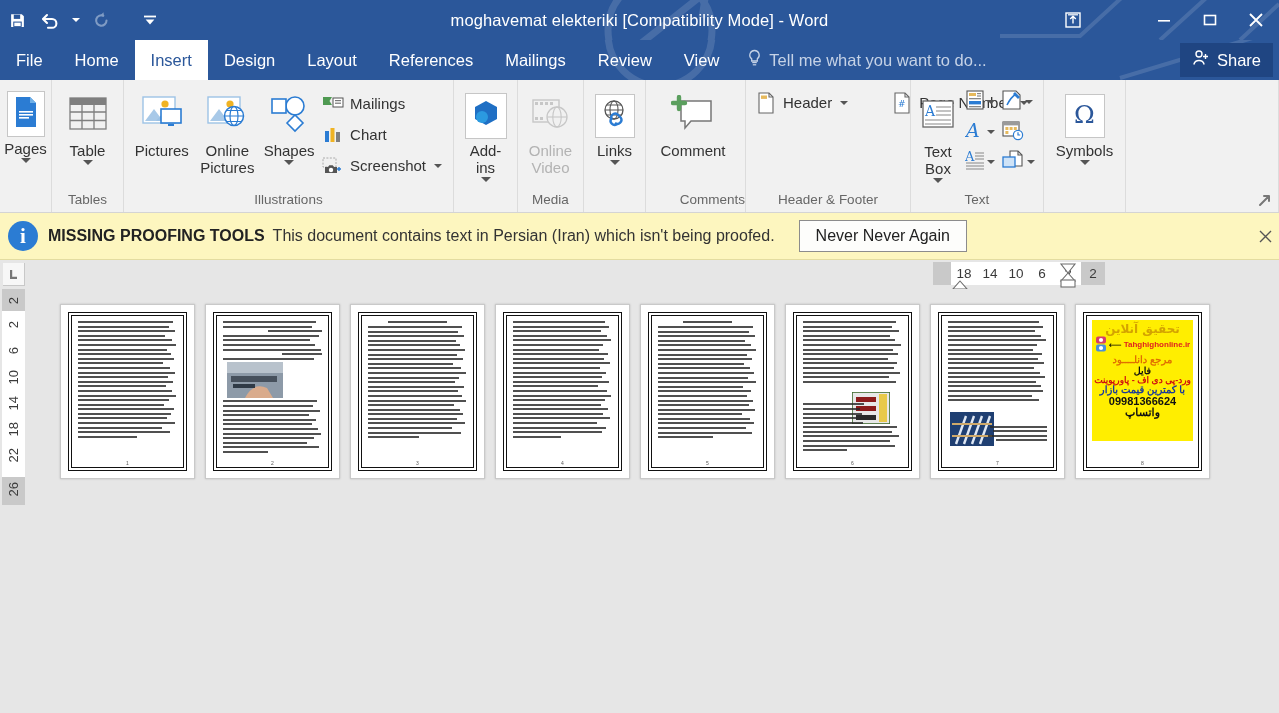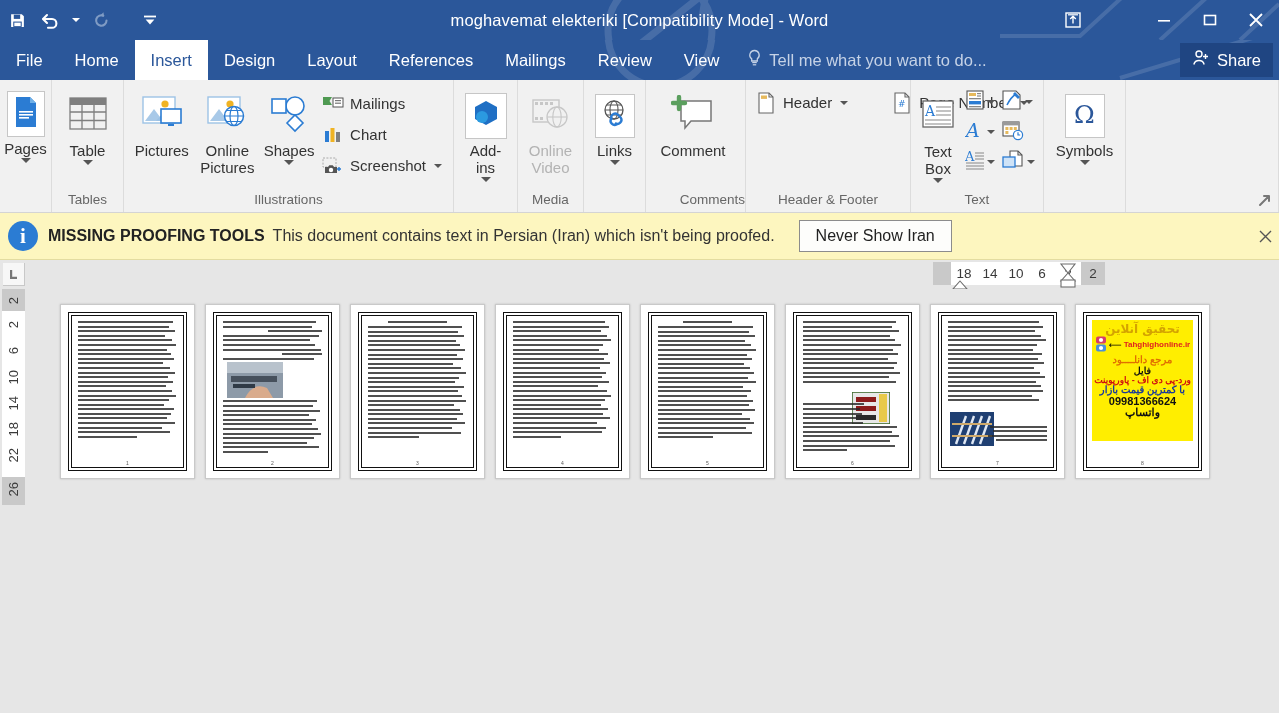--- a/index.html
+++ b/index.html
@@ -811,21 +811,21 @@
     <svg width="16" height="16" viewBox="0 0 16 16">
         <path d="M3 12 L12 3 M12 3 L12 8 M12 3 L7 3" stroke="#777" stroke-width="2" fill="none" stroke-linecap="round"></path>
       </svg>
   </div>
 </div>
 
 <div class="msgbar">
   <div class="msg-info">i</div>
   <span class="msg-strong">MISSING PROOFING TOOLS</span>
   <span class="msg-text">This document contains text in Persian (Iran) which isn't being proofed.</span>
-  <button class="msg-btn">Never Show Iran</button>
+  <button class="msg-btn">Never Never Again</button>
   <div class="msg-close">
     <svg width="13" height="13" viewBox="0 0 13 13">
         <path d="M1 1 L12 12 M12 1 L1 12" stroke="#555" stroke-width="1.4"></path>
       </svg>
   </div>
 </div>
 
 <div class="ruler-row">
   <div class="tabsel">
     <div class="tabsel-inner">

